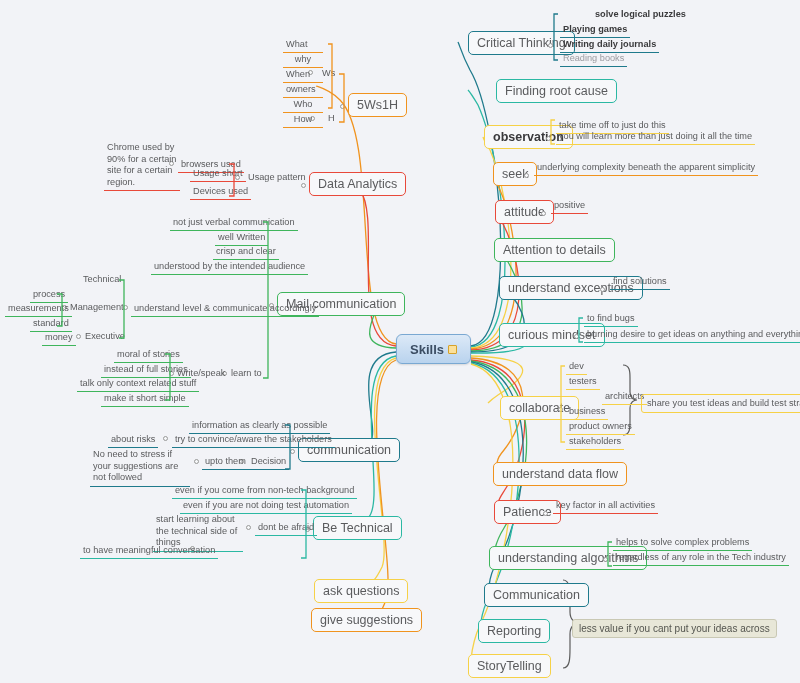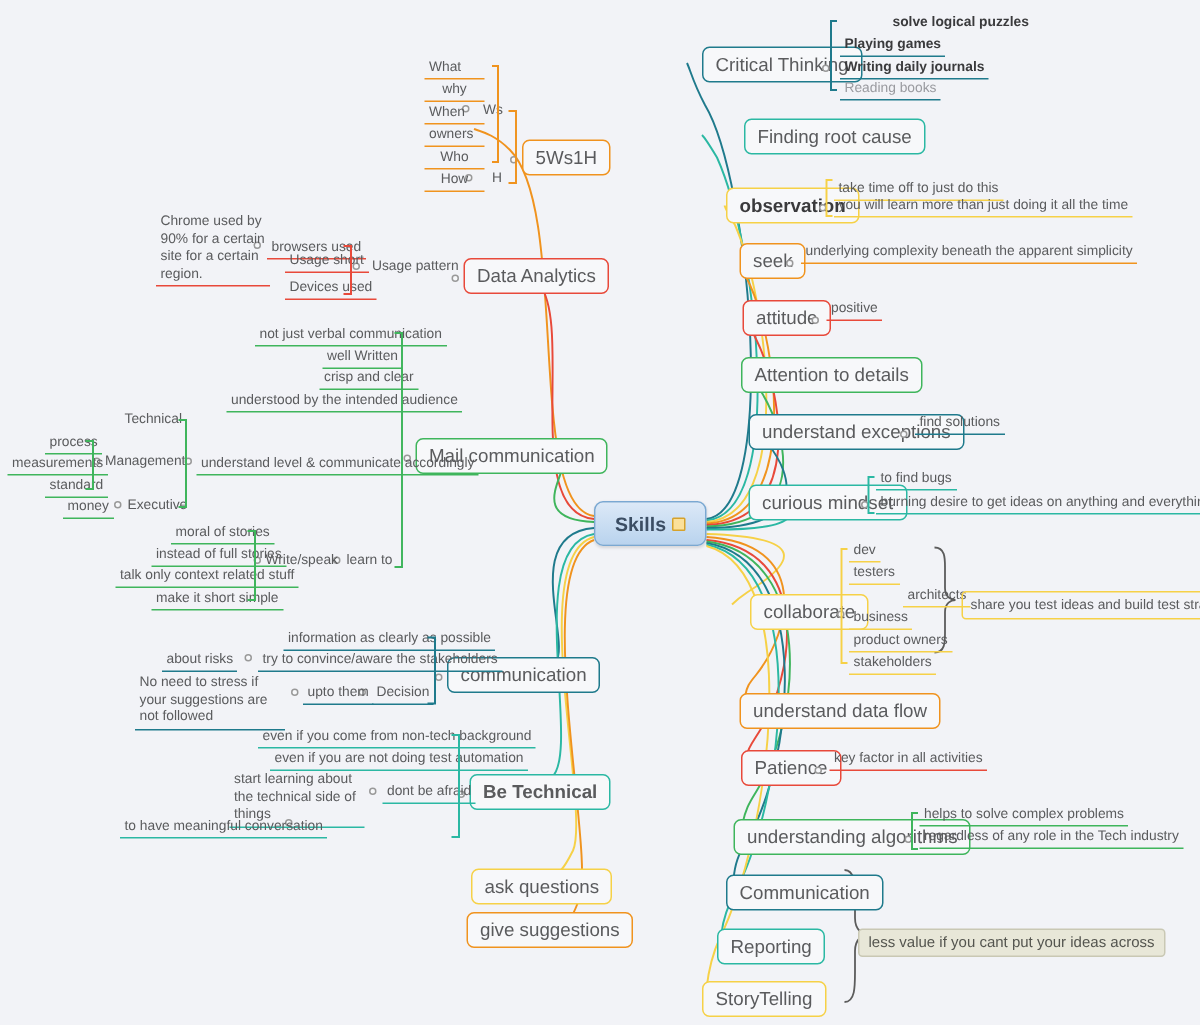--- a/index.html
+++ b/index.html
@@ -445,21 +445,21 @@
     <span>upto them</span>
   </div>
   <div class="dot" style="left:194px; top:459px;"></div>
   <div class="node leaf u-teal two-line" style="left:90px; top:448px; width:100px; white-space:normal;">
     <span>No need to stress if your suggestions are not followed</span>
   </div>
   <svg style="position:absolute;left:284px;top:423px;width:7px;height:48px;">
     <path d="M1,2 L6,2 L6,46 L1,46" fill="none" stroke="#1f7a8c" stroke-width="1.3"></path>
   </svg>
 
-  <div class="node boxed c-teal2" style="left:313px; top:516px;font-weight:bold;">
+  <div class="node boxed c-teal2" style="left:313px; top:516px;">
     <span>Be Technical</span>
   </div>
   <div class="dot" style="left:305px; top:527px;"></div>
   <div class="node leaf u-teal2" style="left:172px; top:484px;">
     <span>even if you come from non-tech background</span>
   </div>
   <div class="node leaf u-teal2" style="left:180px; top:499px;">
     <span>even if you are not doing test automation</span>
   </div>
   <div class="node leaf u-teal2" style="left:255px; top:521px;">

